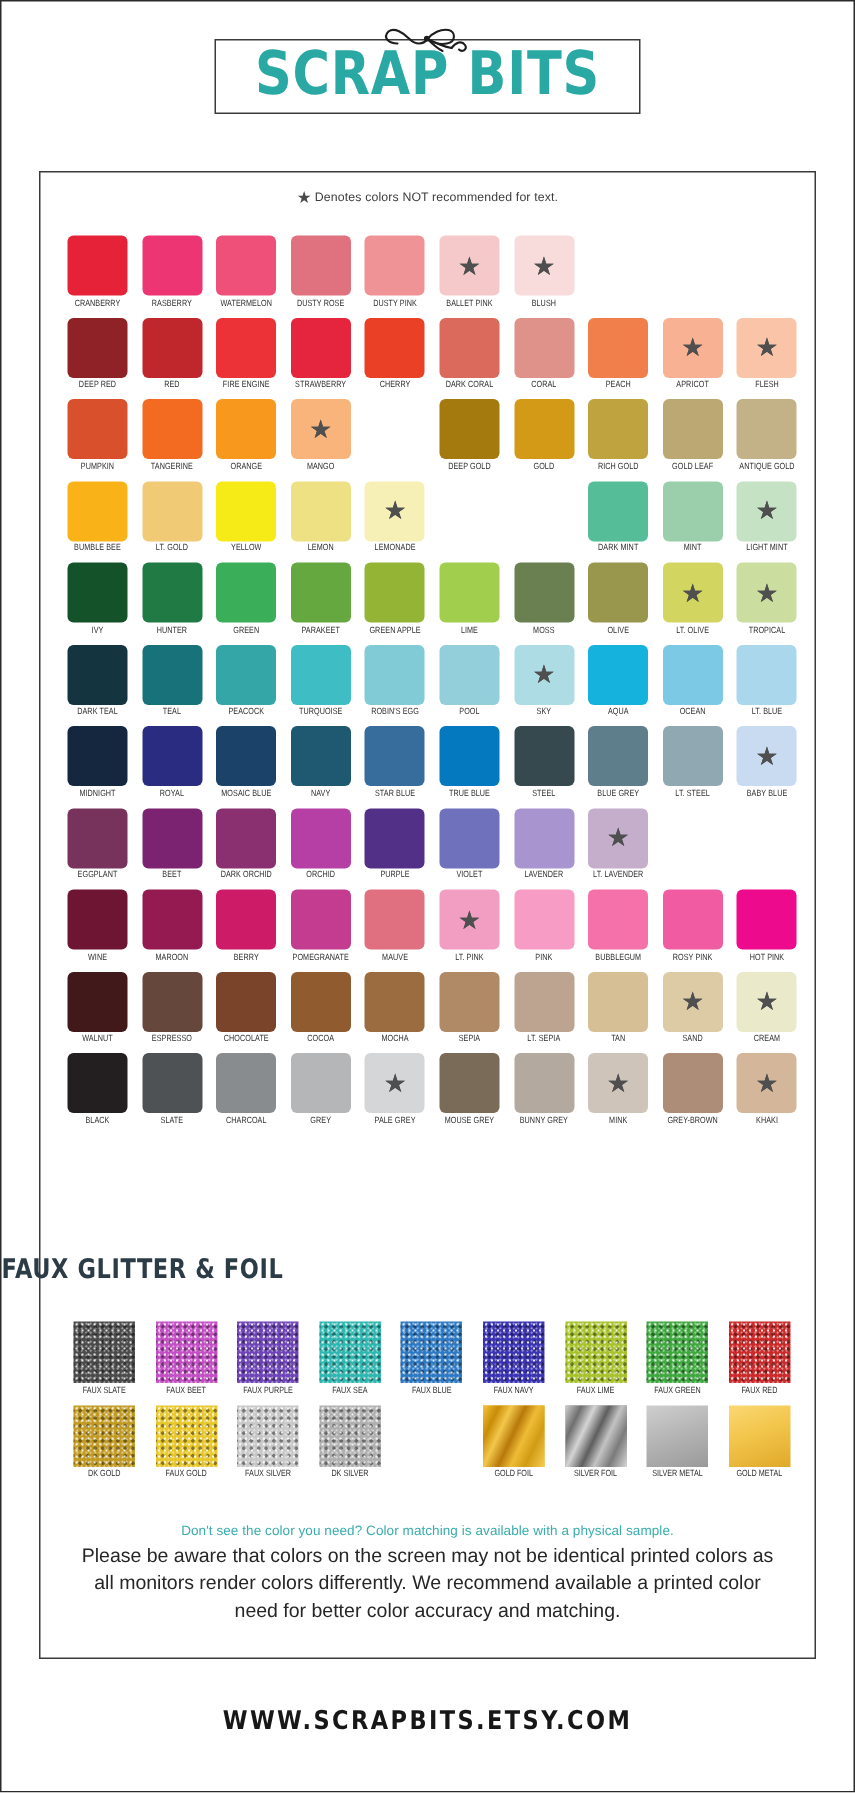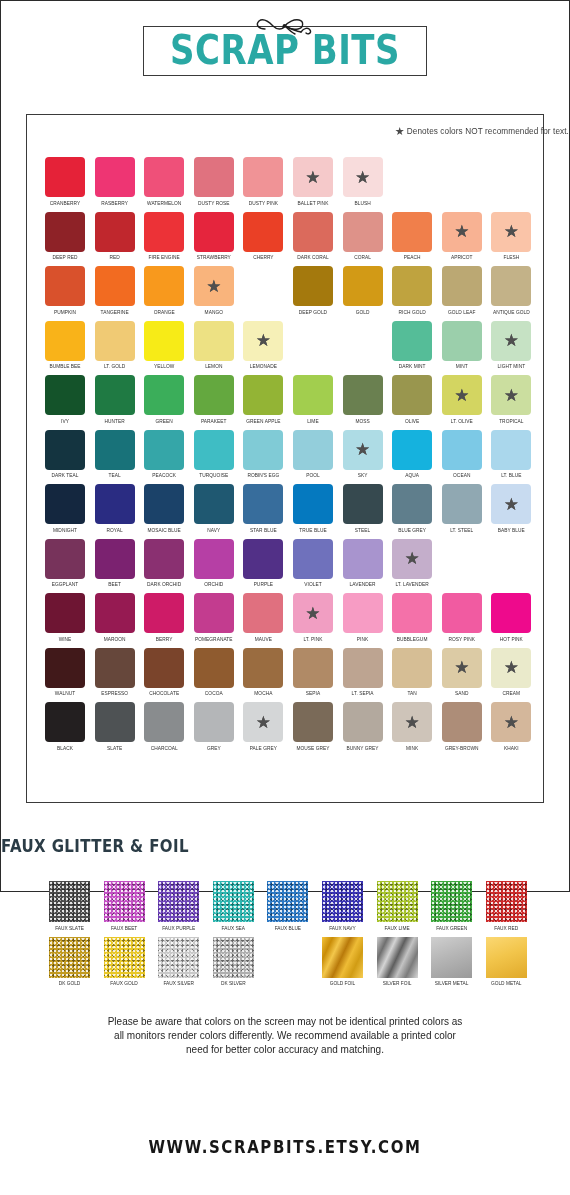--- a/index.html
+++ b/index.html
@@ -4,21 +4,21 @@
 <style>
   * { box-sizing: border-box; margin: 0; padding: 0; }
   html, body {
     width: 570px; height: 1195px;
     background: #ffffff;
     font-family: "Liberation Sans", sans-serif;
     overflow: hidden;
   }
   .page {
     position: relative;
-    width: 570px; height: 892px;
+    width: 570px; height: 1195px;
     background: #ffffff;
     border: 1px solid #2b2b2b;
   }
   
   .logo-wrap {
     position: absolute; left: 0; right: 0; top: 14px;
     display: flex; flex-direction: column; align-items: center;
   }
   .bow {
     position: relative; height: 18px; width: 120px;
@@ -56,21 +56,21 @@
   .chart-title {
     font-family: "DejaVu Sans", sans-serif;
     font-size: 19px; font-weight: 700;
     letter-spacing: 3.6px;
     color: #272727;
     white-space: nowrap;
     transform: scaleY(1.15);
   }
   .subtitle {
     position: absolute; top: 124px; left: 0; right: 0;
-    text-align: right;
+    text-align: center;
     font-size: 8.2px; color: #3d3d3d;
     letter-spacing: 0.1px;
     z-index: 5;
   }
   .subtitle .star-inline {
     display: inline-block; vertical-align: -1px;
     margin-right: 2px; color: #4a4a4a; font-size: 11px;
   }
   
   #grid {
@@ -150,21 +150,21 @@
   
   .notes {
     position: absolute; left: 34px; right: 34px; top: 1014px;
     text-align: center;
   }
   .note-teal {
     font-size: 9px; color: #3aadad; margin-bottom: 3px;
     letter-spacing: 0.05px;
   }
   .note-body {
-    font-size: 10px; color: #262626; line-height: 1.42;
+    font-size: 13px; color: #262626; line-height: 1.42;
   }
   .site {
     position: absolute; left: 0; right: 0; top: 1137px;
     text-align: center;
     font-family: "DejaVu Sans", sans-serif;
     font-size: 15px; font-weight: 700;
     letter-spacing: 1.6px;
     color: #171717;
     transform: scaleY(1.15);
   }
@@ -777,19 +777,20 @@
           <div class="glbl">SILVER METAL</div>
         </div>
         <div>
           <div class="foil" style="background: linear-gradient(160deg, rgb(251, 216, 115) 0%, rgb(242, 197, 75) 45%, rgb(224, 169, 42) 100%);"></div>
           <div class="glbl">GOLD METAL</div>
         </div>
       </div>
     </div>
 
   <div class="notes">
+    <div class="note-teal">Don't see the color you need?  Color matching is available with a physical sample.</div>
     <div class="note-body">Please be aware that colors on the screen may not be identical printed colors as</div>
     <div class="note-body">all monitors render colors differently.  We recommend available a printed color</div>
     <div class="note-body">need for better color accuracy and matching.</div>
   </div>
 
   <div class="site">WWW.SCRAPBITS.ETSY.COM</div>
 </div>
 
 </body></html>

